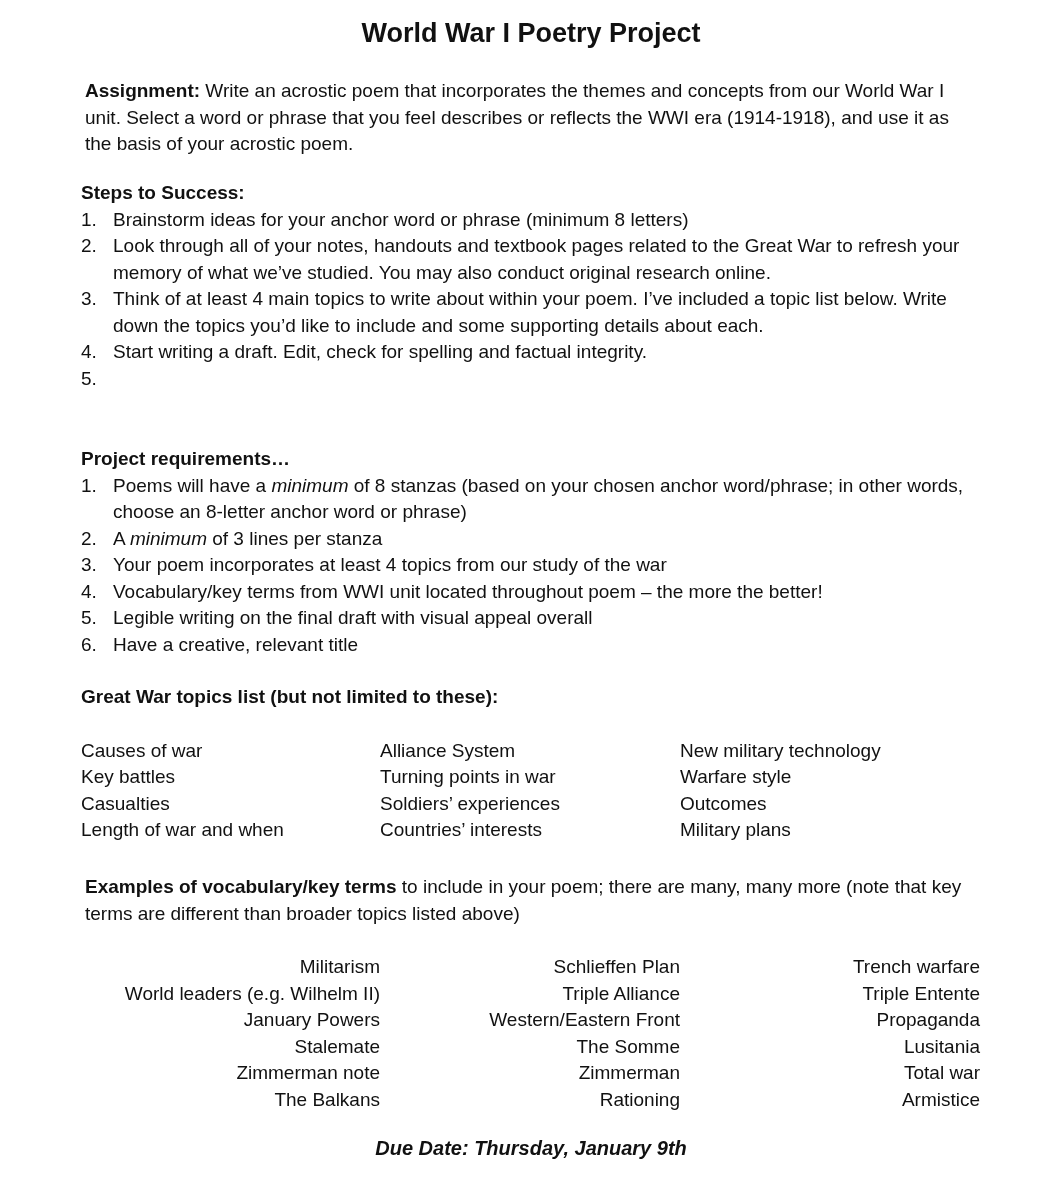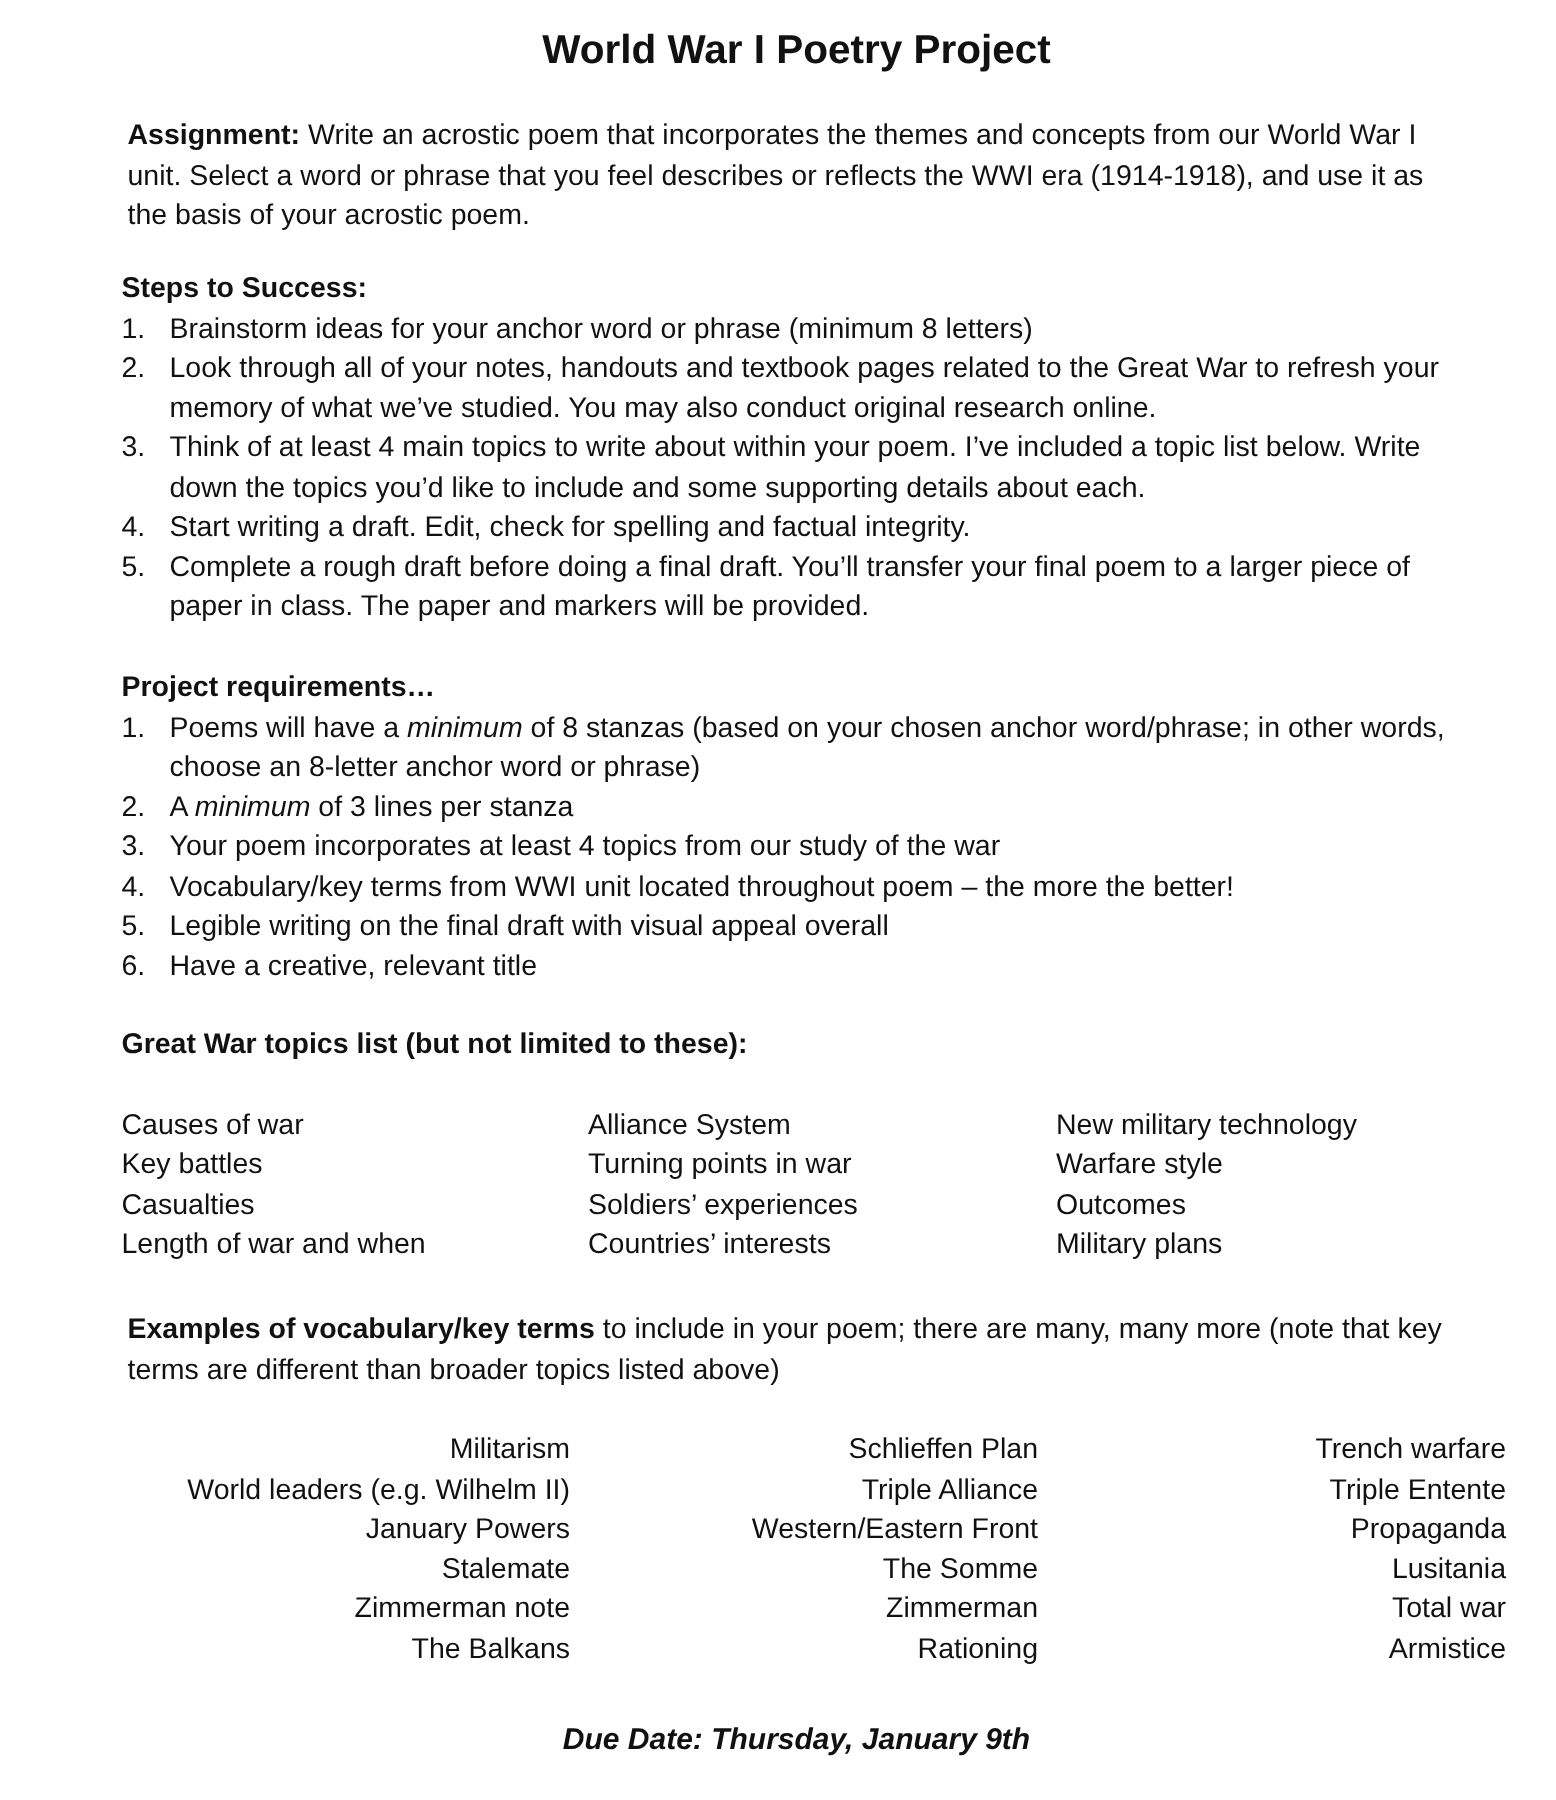--- a/index.html
+++ b/index.html
@@ -51,55 +51,54 @@
       padding-left: 32px;
     }
     ol.steps li .num {
       position: absolute;
       left: 0;
       top: 0;
     }
     .grid3 {
       display: grid;
       grid-template-columns: 299px 300px 300px;
-      column-gap: 12px;
+      column-gap: 0;
     }
     .grid3 .cell {
       white-space: nowrap;
     }
     .due {
       position: absolute;
       left: 0;
       width: 900px;
       text-align: center;
       font-weight: bold;
       font-style: italic;
       font-size: 20px;
-      margin-top: 12px;
     }
   </style>
 </head>
 <body>
 
 <div class="page">
 
   <h1 class="title">World War I Poetry Project</h1>
 
   <div class="section" style="top:56px;">
     <p class="para"><span class="bold">Assignment:</span><span> Write an acrostic poem that incorporates the themes and concepts from our World War I unit. Select a word or phrase that you feel describes or reflects the WWI era (1914-1918), and use it as the basis of your acrostic poem.</span></p>
   </div>
 
   <div class="section" style="top:162px;">
     <p class="heading">Steps to Success:</p>
     <ol class="steps">
       <li><span class="num">1.</span><span>Brainstorm ideas for your anchor word or phrase (minimum 8 letters)</span></li>
       <li><span class="num">2.</span><span>Look through all of your notes, handouts and textbook pages related to the Great War to refresh your memory of what we’ve studied. You may also conduct original research online.</span></li>
       <li><span class="num">3.</span><span>Think of at least 4 main topics to write about within your poem. I’ve included a topic list below. Write down the topics you’d like to include and some supporting details about each.</span></li>
       <li><span class="num">4.</span><span>Start writing a draft. Edit, check for spelling and factual integrity.</span></li>
-      <li><span class="num">5.</span><span>Complete a rough draft before doing a final draft. You’ll transfer your final poem to a larger piece of paper in class. The paper and markers will be provided.</span></li>
+      <li><span class="num">5.</span></li>
     </ol>
   </div>
 
   <div class="section" style="top:428px;">
     <p class="heading">Project requirements…</p>
     <ol class="steps">
       <li><span class="num">1.</span><span>Poems will have a </span><span class="ital">minimum</span><span> of 8 stanzas (based on your chosen anchor word/phrase; in other words, choose an 8-letter anchor word or phrase)</span></li>
       <li><span class="num">2.</span><span>A </span><span class="ital">minimum</span><span> of 3 lines per stanza</span></li>
       <li><span class="num">3.</span><span>Your poem incorporates at least 4 topics from our study of the war</span></li>
       <li><span class="num">4.</span><span>Vocabulary/key terms from WWI unit located throughout poem – the more the better!</span></li>

